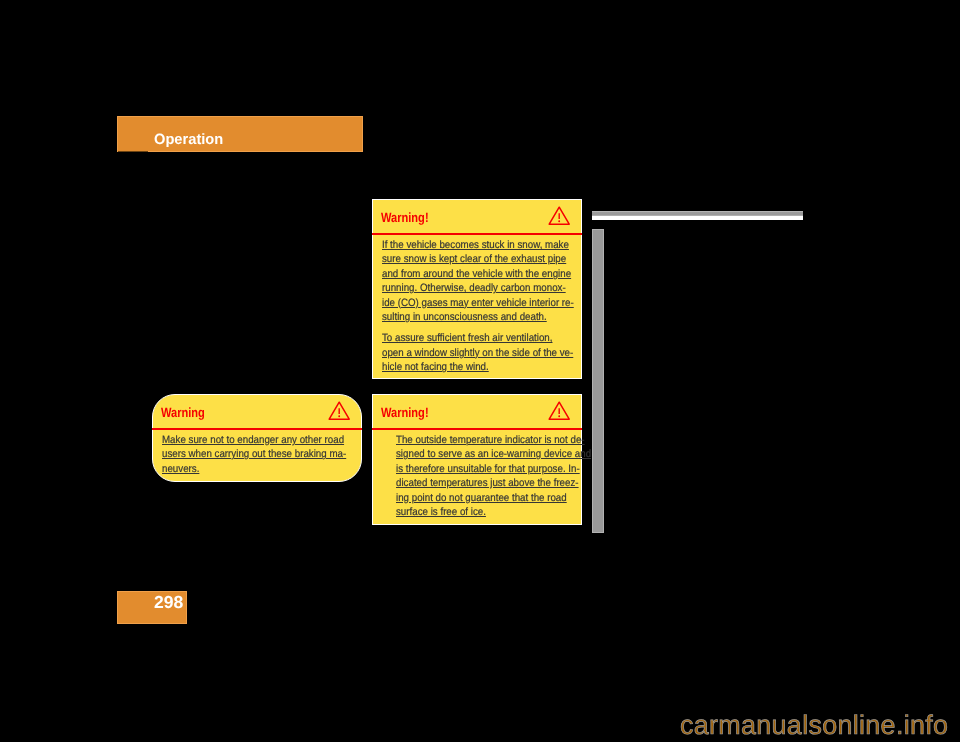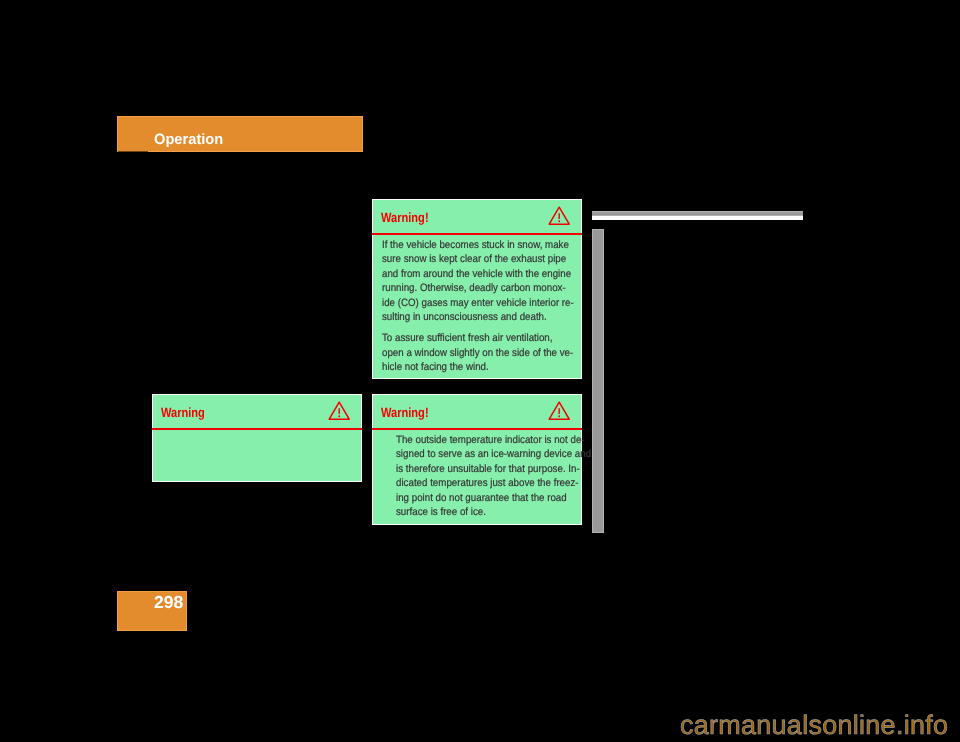--- a/index.html
+++ b/index.html
@@ -2,32 +2,32 @@
 <html><head>
 <meta charset="utf-8">
 <style>
   html,body{margin:0;padding:0;}
   body{width:960px;height:742px;background:#000;font-family:"Liberation Sans",sans-serif;overflow:hidden;position:relative;
        -webkit-font-smoothing:antialiased;text-rendering:geometricPrecision;}
   .page{position:absolute;left:0;top:0;width:960px;height:742px;}
   .section-header{position:absolute;left:117px;top:116px;width:246px;height:36px;background:#e28c2e;box-shadow:inset 0 1px 0 #f0a04a, inset 0 -1px 0 #f0a04a, inset 1px 0 0 #f0a04a, inset -1px 0 0 #f0a04a;}
   .section-header .tab-shadow{position:absolute;left:1px;top:34.5px;width:30px;height:1.6px;background:#6e4412;}
   .section-header .label{position:absolute;left:37.2px;top:14.5px;color:#fff;font-weight:bold;font-size:15px;transform:scaleX(0.978) translateZ(0);transform-origin:0 50%;}
-  .wbox{position:absolute;background:#86efac;border:1.3px solid #ffffff;box-sizing:border-box;}
+  .wbox{position:absolute;background:#fde047;border:1.3px solid #ffffff;box-sizing:border-box;}
   .wtitle{position:absolute;font-weight:bold;font-size:13.4px;color:#f50000;white-space:nowrap;transform:scaleX(0.827) translateZ(0);transform-origin:0 50%;}
   .wrule{position:absolute;height:2px;background:#f50000;left:-1.3px;}
-  .wtext{position:absolute;font-size:10.7px;color:#363636;-webkit-text-stroke:0.2px #363636;}
+  .wtext{position:absolute;font-size:10.7px;color:#363636;text-decoration:underline;-webkit-text-stroke:0.2px #363636;}
   .wtext .ln{display:block;height:14.44px;white-space:nowrap;transform:scaleX(0.912) translateZ(0);transform-origin:0 50%;}
   .wtext .gap{display:block;height:6.5px;}
   .tri{position:absolute;}
   .hbar{position:absolute;left:592px;top:211px;width:211px;height:9px;}
   .hbar .g{position:absolute;left:0;top:0;width:100%;height:5px;background:linear-gradient(to bottom,#c0c0c0 0px,#9a9a9a 1.6px,#9a9a9a 4px,#c4c4c4 5px);}
   .hbar .w{position:absolute;left:0;top:5px;width:100%;height:4px;background:#ffffff;}
   .vbar{position:absolute;left:592px;top:229px;width:12px;height:304px;background:#999999;box-shadow:inset 1px 0 0 #b2b2b2, inset -1px 0 0 #b2b2b2, inset 0 1px 0 #b2b2b2, inset 0 -1px 0 #b2b2b2;}
-  .pagenum{position:absolute;left:117px;top:591px;width:70px;height:40px;background:#e28c2e;box-shadow:inset 0 1px 0 #f0a04a, inset 0 -1px 0 #f0a04a, inset 1px 0 0 #f0a04a, inset -1px 0 0 #f0a04a;}
+  .pagenum{position:absolute;left:117px;top:591px;width:70px;height:33px;background:#e28c2e;box-shadow:inset 0 1px 0 #f0a04a, inset 0 -1px 0 #f0a04a, inset 1px 0 0 #f0a04a, inset -1px 0 0 #f0a04a;}
   .pagenum span{position:absolute;left:37.4px;top:1.2px;color:#fff;font-weight:bold;font-size:17.4px;transform:scaleX(1.01) translateZ(0);transform-origin:0 50%;}
   .wm{position:absolute;transform:translateZ(0);left:680px;top:710px;color:#a16207;font-size:26.9px;letter-spacing:0.32px;white-space:nowrap;-webkit-text-stroke:0.7px #999999;}
 </style>
 </head>
 <body>
 
 <div class="page">
 
   <div class="section-header">
     <div class="tab-shadow"></div>
@@ -55,28 +55,33 @@
         <span class="ln">running. Otherwise, deadly carbon monox-</span>
         <span class="ln">ide (CO) gases may enter vehicle interior re-</span>
         <span class="ln">sulting in unconsciousness and death.</span>
         <span class="gap"></span>
         <span class="ln">To assure sufficient fresh air ventilation,</span>
         <span class="ln">open a window slightly on the side of the ve-</span>
         <span class="ln">hicle not facing the wind.</span>
       </div>
   </div>
 
-  <div class="wbox" style="left:152px;top:394px;width:210px;height:88px;">
+  <div class="wbox" style="left:152px;top:394px;width:210px;height:88px;border-radius:23px;">
     <div class="wtitle" style="left:8px;top:9.6px;">Warning</div>
     <svg class="tri" style="left:175px;top:5px;" width="22" height="21" viewBox="0 0 22 21">
       <path d="M11.2 2.2 L21.2 19.2 L1.2 19.2 Z" fill="none" stroke="#f50000" stroke-width="1.5" stroke-linejoin="round"></path>
       <path d="M11.2 8.2 L11.2 13.9" stroke="#f50000" stroke-width="1.4" stroke-linecap="butt"></path>
       <circle cx="11.2" cy="16.3" r="0.95" fill="#f50000"></circle>
     </svg>
     <div class="wrule" style="top:32.7px;width:210px;"></div>
+    <div class="wtext" style="left:9px;top:39px;">
+        <span class="ln">Make sure not to endanger any other road</span>
+        <span class="ln">users when carrying out these braking ma-</span>
+        <span class="ln">neuvers.</span>
+      </div>
   </div>
 
   <div class="wbox" style="left:372px;top:394px;width:210px;height:131px;">
     <div class="wtitle" style="left:8px;top:9.6px;">Warning!</div>
     <svg class="tri" style="left:175px;top:5px;" width="22" height="21" viewBox="0 0 22 21">
       <path d="M11.2 2.2 L21.2 19.2 L1.2 19.2 Z" fill="none" stroke="#f50000" stroke-width="1.5" stroke-linejoin="round"></path>
       <path d="M11.2 8.2 L11.2 13.9" stroke="#f50000" stroke-width="1.4" stroke-linecap="butt"></path>
       <circle cx="11.2" cy="16.3" r="0.95" fill="#f50000"></circle>
     </svg>
     <div class="wrule" style="top:32.7px;width:210px;"></div>

